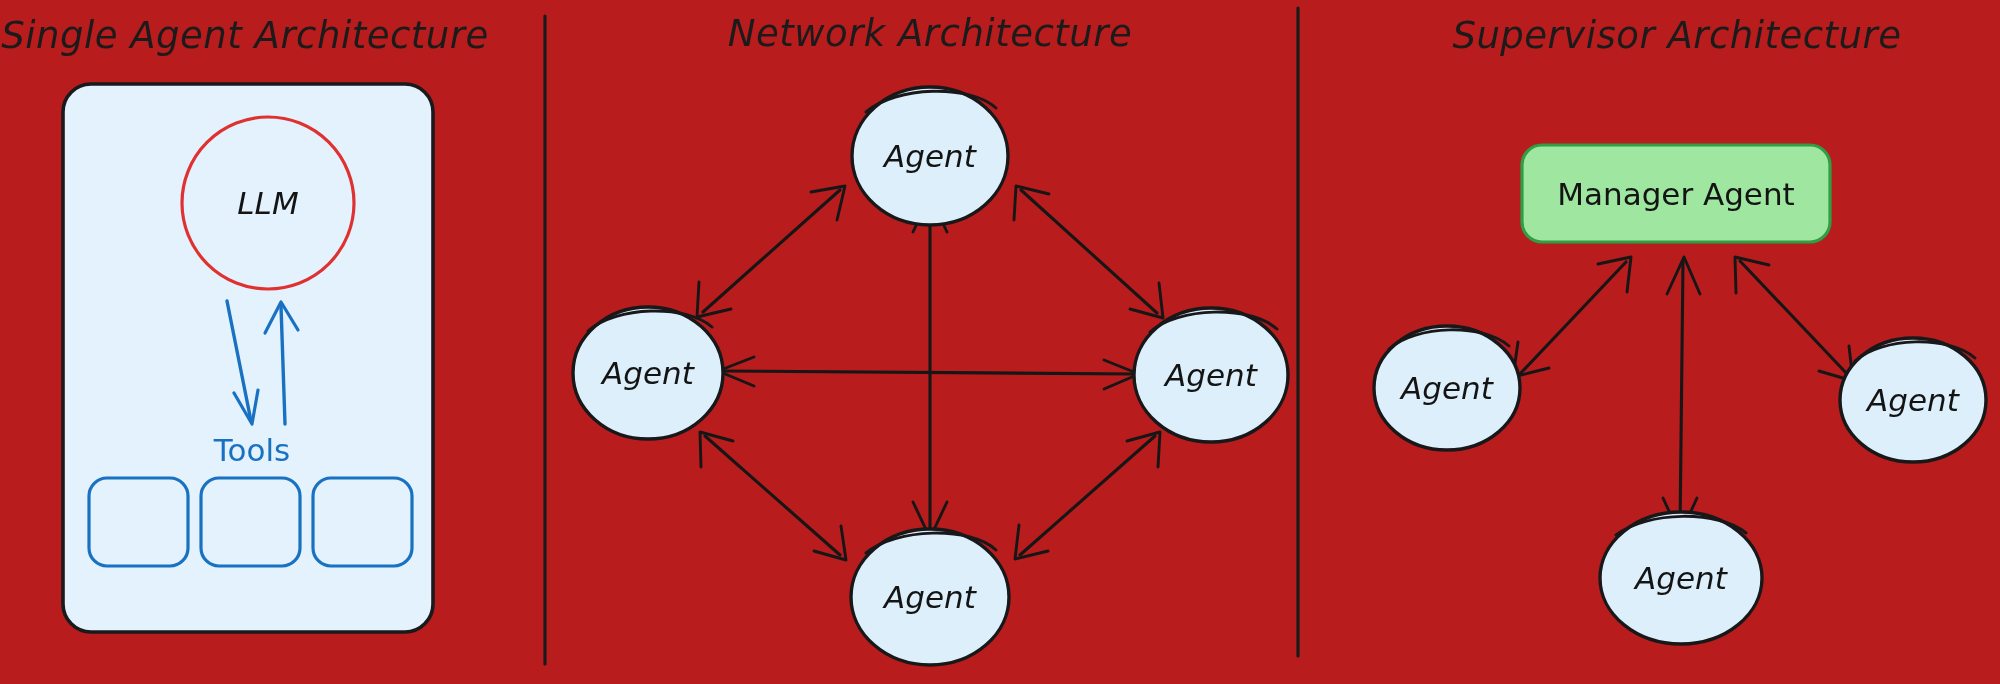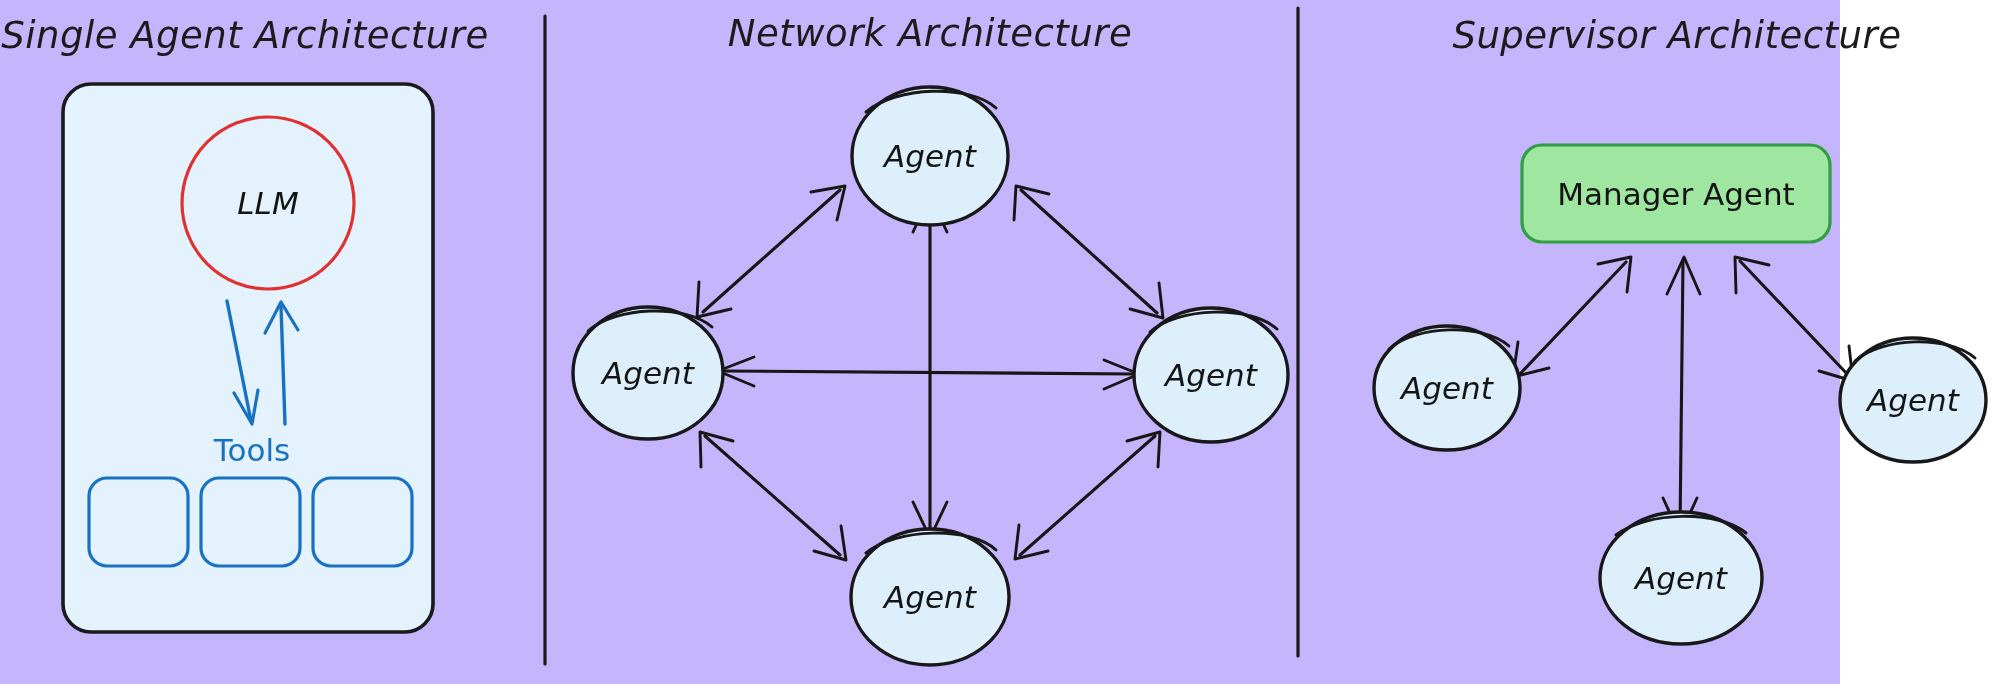--- a/index.html
+++ b/index.html
@@ -8,23 +8,23 @@
     background: #ffffff;
   }
   body {
     width: 2000px;
     height: 684px;
     font-family: "DejaVu Sans", sans-serif;
     overflow: hidden;
   }
   #canvas-root {
     position: relative;
-    width: 1840px;
+    width: 2000px;
     height: 684px;
-    background: #c4b5fd;
+    background: #b91c1c;
   }
   svg#diagram {
     display: block;
     width: 2000px;
     height: 684px;
   }
   .panel-title {
     font-family: "DejaVu Sans", sans-serif;
     font-size: 37px;
     font-style: italic;

